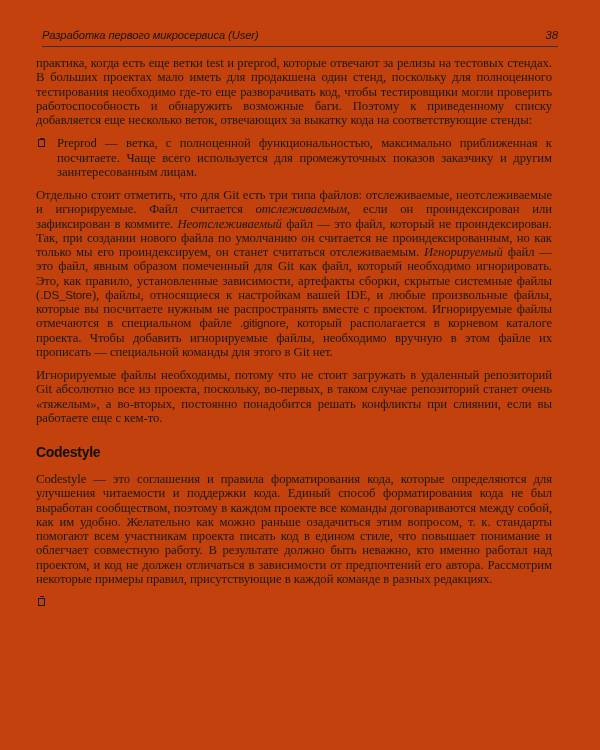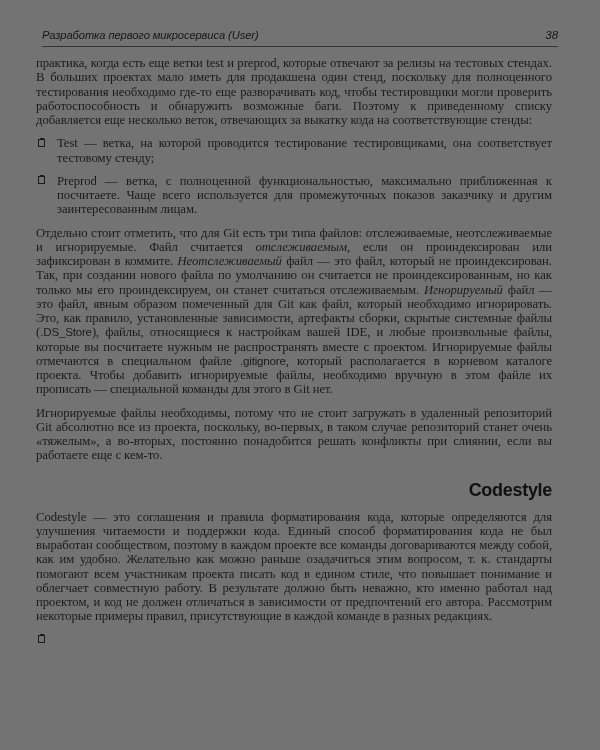--- a/index.html
+++ b/index.html
@@ -4,21 +4,21 @@
 <style>
   html, body {
     margin: 0;
     padding: 0;
     background: #ffffff;
   }
   .page {
     position: relative;
     width: 600px;
     height: 750px;
-    background: #737373;
+    background: #c2410c;
     overflow: hidden;
     font-family: "Liberation Serif", "DejaVu Serif", serif;
     color: #1a1a1a;
   }
 
   
   .running-head {
     position: absolute;
     left: 42px;
     top: 28px;
@@ -109,25 +109,24 @@
     height: 1.3px;
     background: #1a1a1a;
     transform: skewX(-34deg);
   }
 
   
   h2.section {
     margin: 17px 0 10px 0;
     font-family: "Liberation Sans", "DejaVu Sans", sans-serif;
     font-weight: bold;
-    font-size: 18px;
+    font-size: 14px;
     line-height: 20px;
     letter-spacing: -0.3px;
     color: #101010;
-    text-align: right;
   }
 
   
   p.sub-indent {
     margin: 0 0 0 21px;
     font-size: 12.7px;
     line-height: 14.25px;
     text-align: justify;
     letter-spacing: -0.05px;
   }
@@ -143,24 +142,20 @@
   </div>
   <div class="head-rule"></div>
 
   <div class="column">
 
     <p class="body">практика, когда есть еще ветки test и preprod, которые отвечают за релизы на тестовых стендах. В больших проектах мало иметь для продакшена один стенд, поскольку для полноценного тестирования необходимо где-то еще разворачивать код, чтобы тестировщики могли проверить работоспособность и обнаружить возможные баги. Поэтому к приведенному списку добавляется еще несколько веток, отвечающих за выкатку кода на соответствующие стенды:</p>
 
     <ul class="bullets">
       <li>
         <span class="sq-marker"></span>
-        <span>Test — ветка, на которой проводится тестирование тестировщиками, она соответствует тестовому стенду;</span>
-      </li>
-      <li>
-        <span class="sq-marker"></span>
         <span>Preprod — ветка, с полноценной функциональностью, максимально приближенная к посчитаете. Чаще всего используется для промежуточных показов заказчику и другим заинтересованным лицам.</span>
       </li>
     </ul>
 
     <p class="body"><span>Отдельно стоит отметить, что для Git есть три типа файлов: отслеживаемые, неотслеживаемые и игнорируемые. Файл считается </span><i>отслеживаемым</i><span>, если он проиндексирован или зафиксирован в коммите. </span><i>Неотслеживаемый</i><span> файл — это файл, который не проиндексирован. Так, при создании нового файла по умолчанию он считается не проиндексированным, но как только мы его проиндексируем, он станет считаться отслеживаемым. </span><i>Игнорируемый</i><span> файл — это файл, явным образом помеченный для Git как файл, который необходимо игнорировать. Это, как правило, установленные зависимости, артефакты сборки, скрытые системные файлы (</span><span class="code">.DS_Store</span><span>), файлы, относящиеся к настройкам вашей IDE, и любые произвольные файлы, которые вы посчитаете нужным не распространять вместе с проектом. Игнорируемые файлы отмечаются в специальном файле </span><span class="code">.gitignore</span><span>, который располагается в корневом каталоге проекта. Чтобы добавить игнорируемые файлы, необходимо вручную в этом файле их прописать — специальной команды для этого в Git нет.</span></p>
 
     <p class="body">Игнорируемые файлы необходимы, потому что не стоит загружать в удаленный репозиторий Git абсолютно все из проекта, поскольку, во-первых, в таком случае репозиторий станет очень «тяжелым», а во-вторых, постоянно понадобится решать конфликты при слиянии, если вы работаете еще с кем-то.</p>
 
     <h2 class="section">Codestyle</h2>
 

